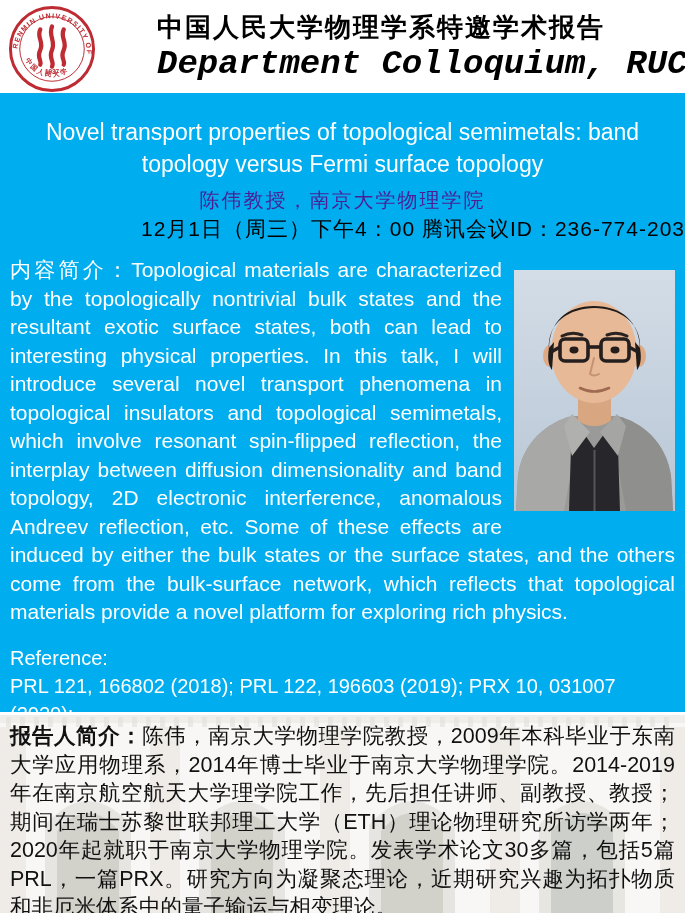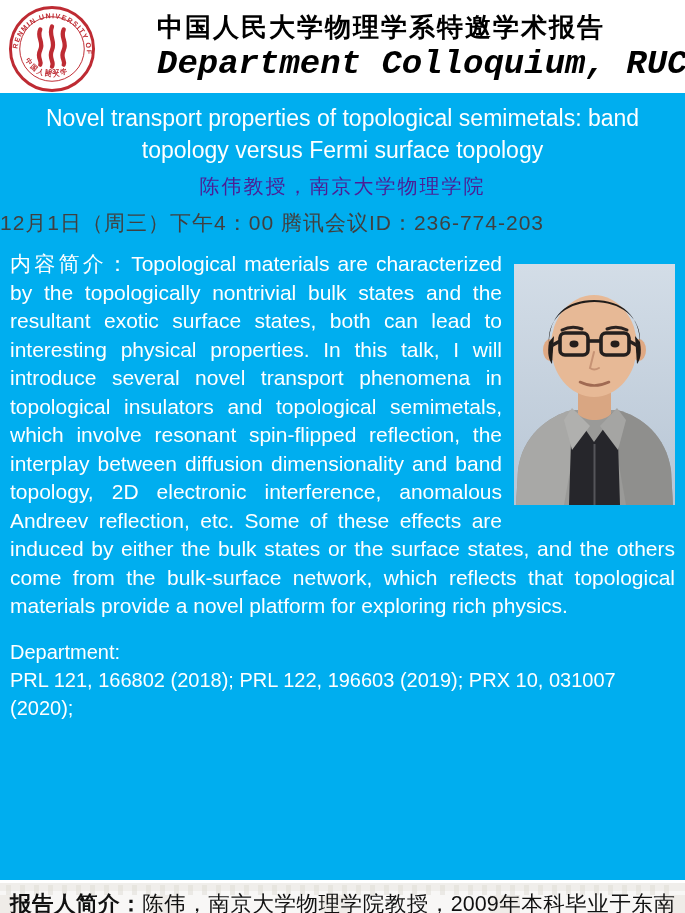--- a/index.html
+++ b/index.html
@@ -18,36 +18,36 @@
     font-size:26px;font-weight:bold;color:#000;
     letter-spacing:2px;line-height:34px;white-space:nowrap;
   }
   .title-en{
     font-family:Liberation Mono, monospace;
     font-size:34px;font-weight:bold;font-style:italic;color:#000;
     line-height:36px;margin-top:2px;white-space:nowrap;
   }
   
   .blue{
-    position:relative;width:685px;height:787px;
+    position:relative;width:685px;height:619px;
     background:#00AEEF;color:#fff;overflow:hidden;
-    box-sizing:border-box;padding-top:9px;
+    box-sizing:border-box;padding-top:23px;
   }
   .talk-title{
     margin:0 8px;text-align:center;
     font-size:23px;font-weight:400;line-height:32px;color:#fff;
   }
   .speaker-line{
     margin-top:7px;text-align:center;
     font-family:"Liberation Serif", serif;
     font-size:20px;line-height:27px;color:#4c1d95;letter-spacing:2px;
   }
   .schedule-line{
-    margin-top:8px;text-align:left;
-    font-size:21px;line-height:29px;color:#404040;letter-spacing:1px;
+    text-align:right;
+    font-size:21px;line-height:29px;color:#000000;letter-spacing:1px;
   }
   .abstract{
     margin:13px 10px 0 10px;
     font-size:21px;line-height:28.5px;
     text-align:justify;color:#fff;
   }
   .abstract .abs-label{letter-spacing:1px;margin-top:24px;}
   .photo-wrap{
     float:right;width:161px;height:241px;
     margin:14px 0 6px 12px;overflow:hidden;
@@ -154,21 +154,21 @@
 
           <path d="M80,88 Q77,100 76,104 Q80,107 85,104" stroke="#c69274" stroke-width="2" fill="none" stroke-linecap="round"></path>
 
           <path d="M66,118 Q80,125 95,118" stroke="#a06a52" stroke-width="2.6" fill="none" stroke-linecap="round"></path>
         </svg>
       </span>
       <span class="abs-label">内容简介：</span><span>Topological materials are characterized by the topologically nontrivial bulk states and the resultant exotic surface states, both can lead to interesting physical properties. In this talk, I will introduce several novel transport phenomena in topological insulators and topological semimetals, which involve resonant spin-flipped reflection, the interplay between diffusion dimensionality and band topology, 2D electronic interference, anomalous Andreev reflection, etc. Some of these effects are induced by either the bulk states or the surface states, and the others come from the bulk-surface network, which reflects that topological materials provide a novel platform for exploring rich physics.</span>
     </div>
 
     <div class="refs">
-      <div>Department:</div>
+      <div>Reference:</div>
       <div>PRL 121, 166802 (2018); PRL 122, 196603 (2019); PRX 10, 031007 (2020);</div>
 
     </div>
   </div>
 
   <div class="gap"></div>
 
   <div class="bio">
     <svg class="bio-bg" viewBox="0 0 685 198" preserveAspectRatio="none">
       <rect width="685" height="198" fill="#edebe6"></rect>

